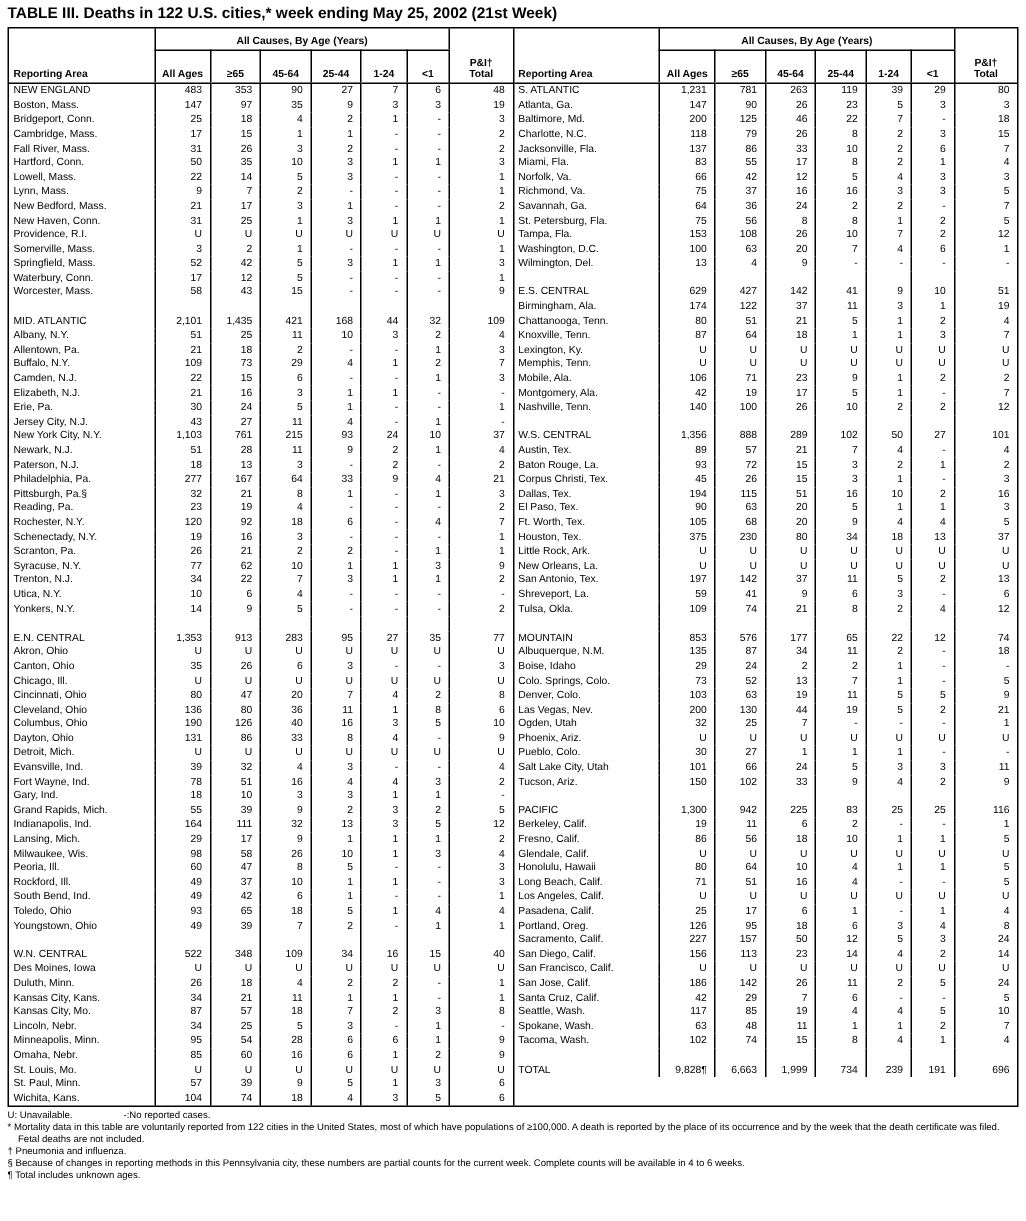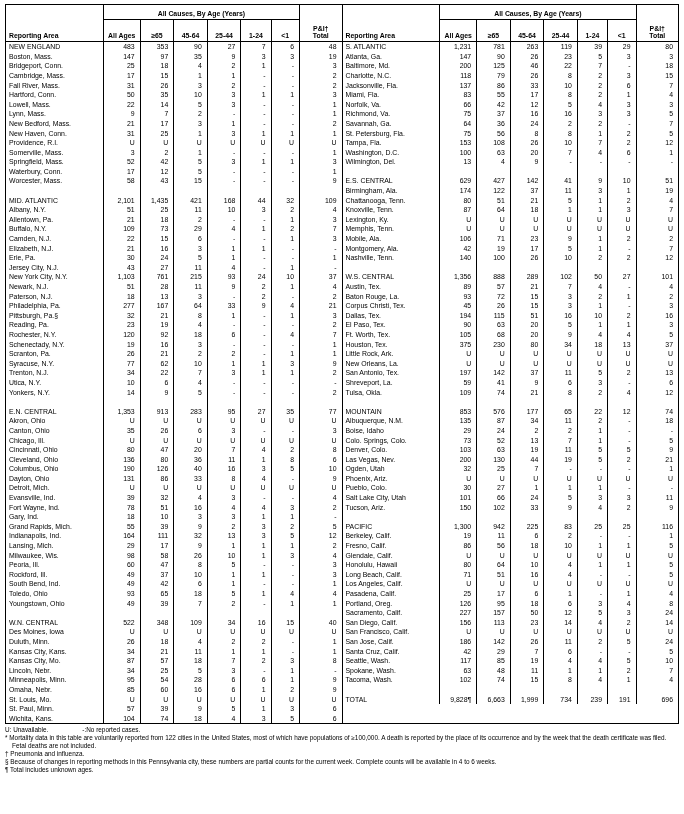--- a/index.html
+++ b/index.html
@@ -61,20 +61,21 @@
     padding-left: 7px;
     text-indent: -7px;
   }
   .fn .gap { display: inline-block; width: 34px; }
 </style>
 </head>
 <body>
 
 <div class="page">
 
+  <div class="title">TABLE III. Deaths in 122 U.S. cities,* week ending May 25, 2002 (21st Week)</div>
 
   <div class="box">
 
     <div class="half">
       <table>
         <colgroup>
           <col style="width:29%">
             <col style="width:11%">
             <col style="width:10%">
             <col style="width:10%">

